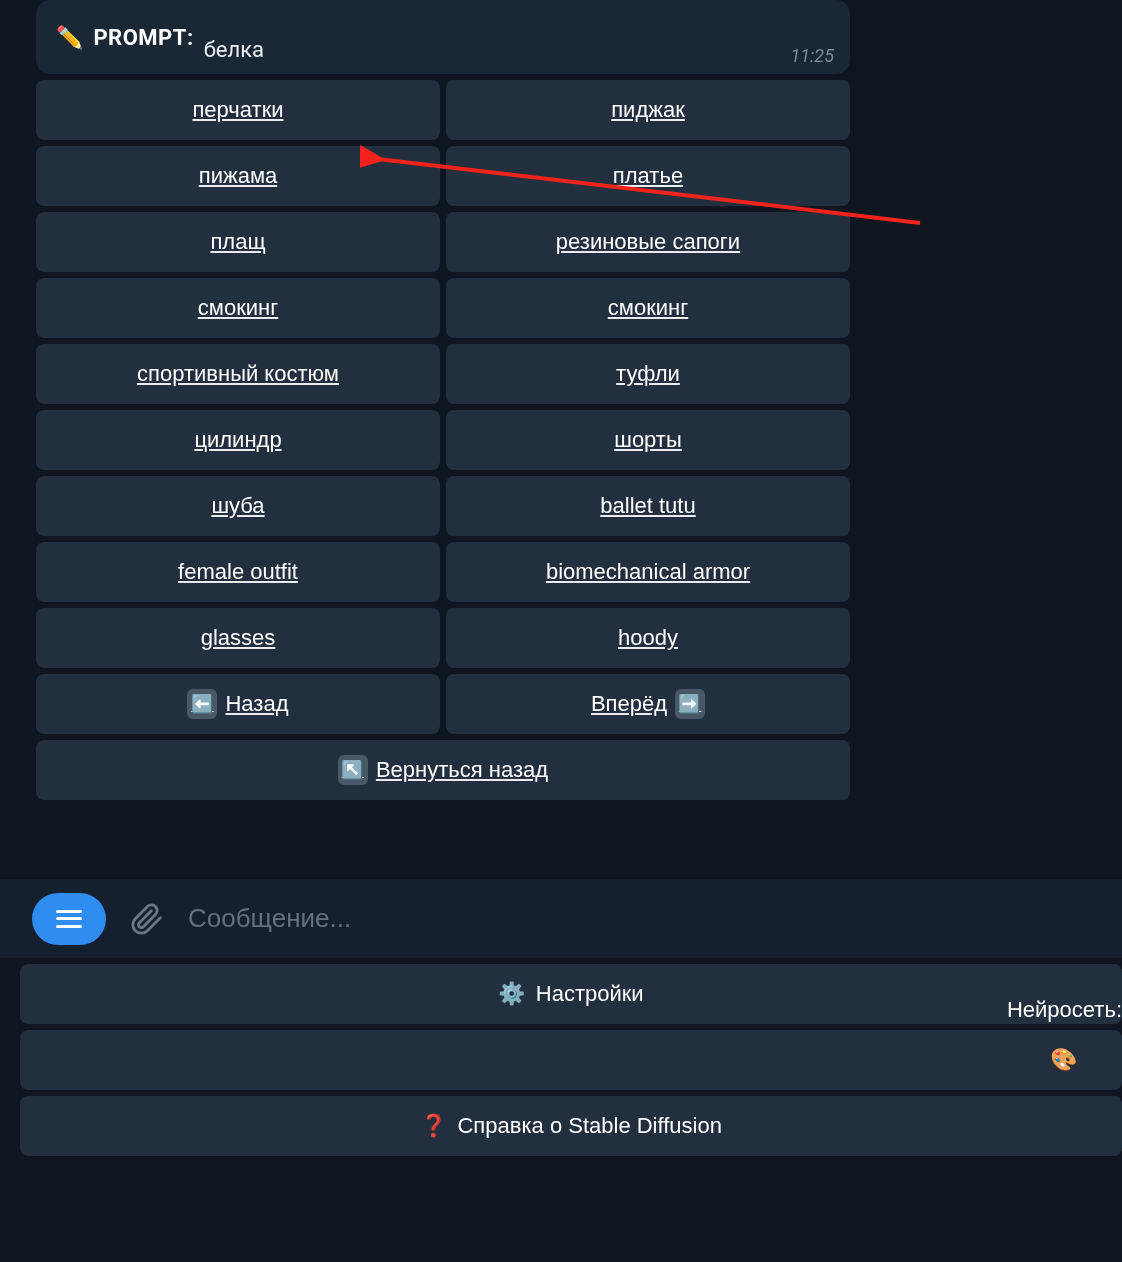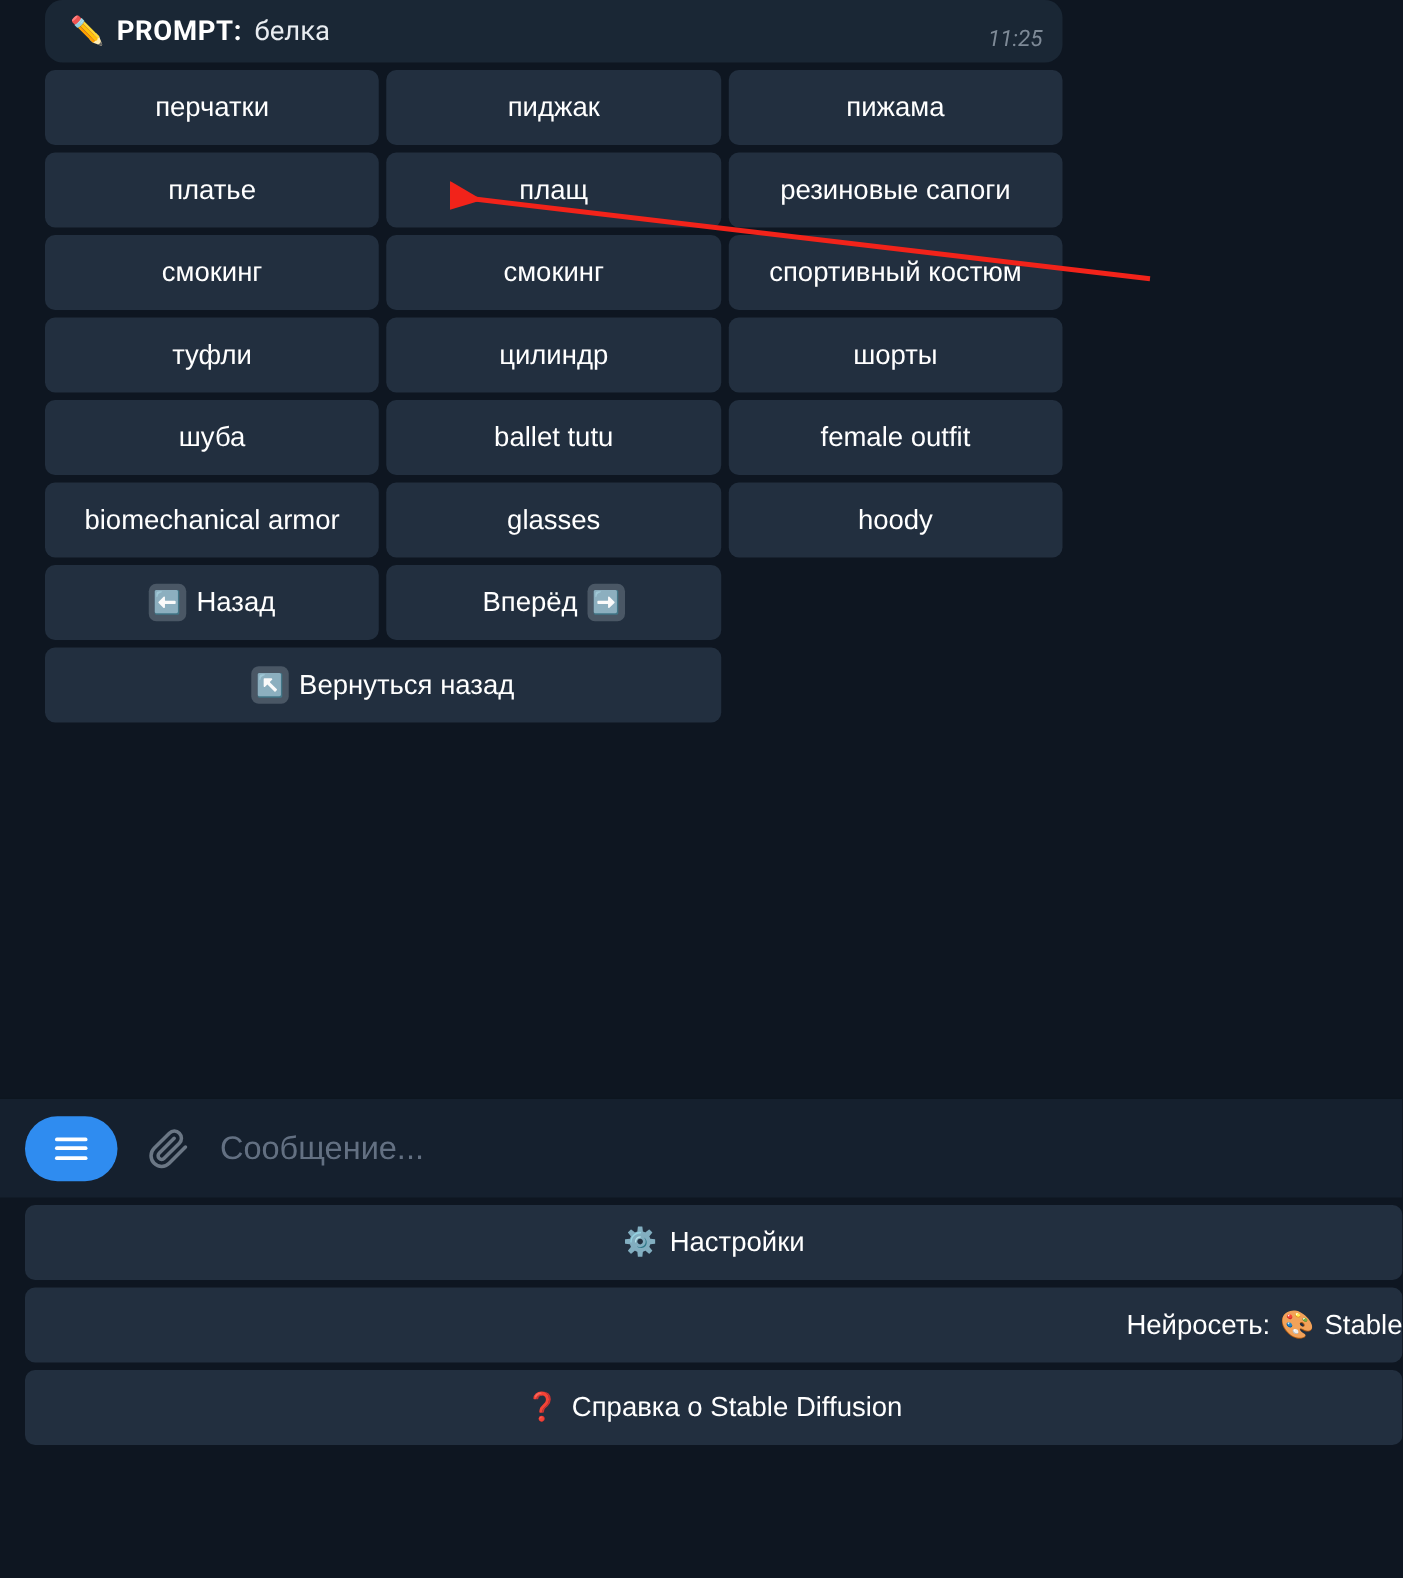--- a/index.html
+++ b/index.html
@@ -26,28 +26,29 @@
     position: absolute;
     right: 16px;
     bottom: 8px;
     color: #7e8a97;
     font-style: italic;
     font-size: 18px;
     text-align: center;
   }
   .pencil-icon { font-size: 22px; }
   .prompt-label { font-weight: 700; font-size: 22px; letter-spacing: .5px; color:#fff;}
-  .prompt-value { font-size: 22px; color: #e9edf1; }
+  .prompt-value { font-size: 22px; color: #e9edf1; margin-top: 25px; }
 
   .kbd {
     margin: 6px 0 0 36px;
     width: 814px;
     display: grid;
-    grid-template-columns: 1fr 1fr 1fr;
+    grid-template-columns: 1fr 1fr;
     gap: 6px;
+    text-decoration: underline;
   }
   .kbd button {
     background: #222f3f;
     border: none;
     border-radius: 8px;
     height: 60px;
     color: #fff;
     font-size: 22px;
     font-weight: 500;
     display: flex;
@@ -70,21 +71,21 @@
   .composer {
     position: absolute;
     left: 0;
     right: 0;
     top: 878px;
     border-top: 1px solid #0b121b;
     background: #15202e;
     height: 80px;
     display: flex;
     align-items: center;
-    padding: 0 20px 0 20px;
+    padding: 0 20px 0 32px;
     gap: 24px;
   }
   .menu-pill {
     width: 74px;
     height: 52px;
     border-radius: 26px;
     background: #2f8cf0;
     display: flex;
     align-items: center;
     justify-content: center;
@@ -128,21 +129,21 @@
     color: #fff;
     font-size: 22px;
     font-weight: 500;
     display: flex;
     align-items: center;
     justify-content: center;
     gap: 10px;
     cursor: pointer;
   }
   .bottom-kbd .row-right { justify-content: flex-end; padding-right: 0; }
-  .row-right-inner { display:flex; align-items:center; gap:8px; padding-right:0; }
+  .row-right-inner { display:flex; align-items:center; gap:24px; padding-right:0;flex-direction:column; }
 
   .emoji-box {
     display:inline-flex; width:30px; height:30px; align-items:center; justify-content:center;
     background:#4a5765; border-radius:6px; font-size:18px;
   }
 </style>
 </head>
 <body>
 
 <div class="msg-bubble">

